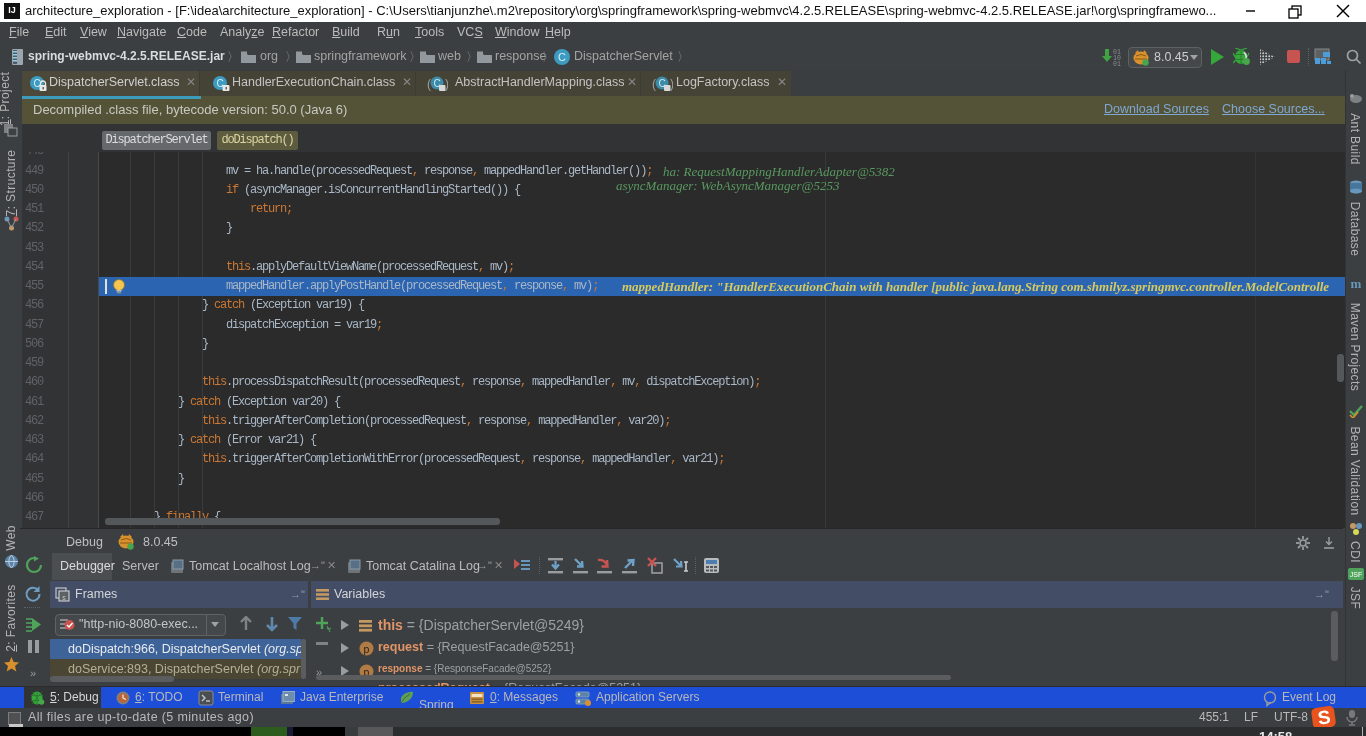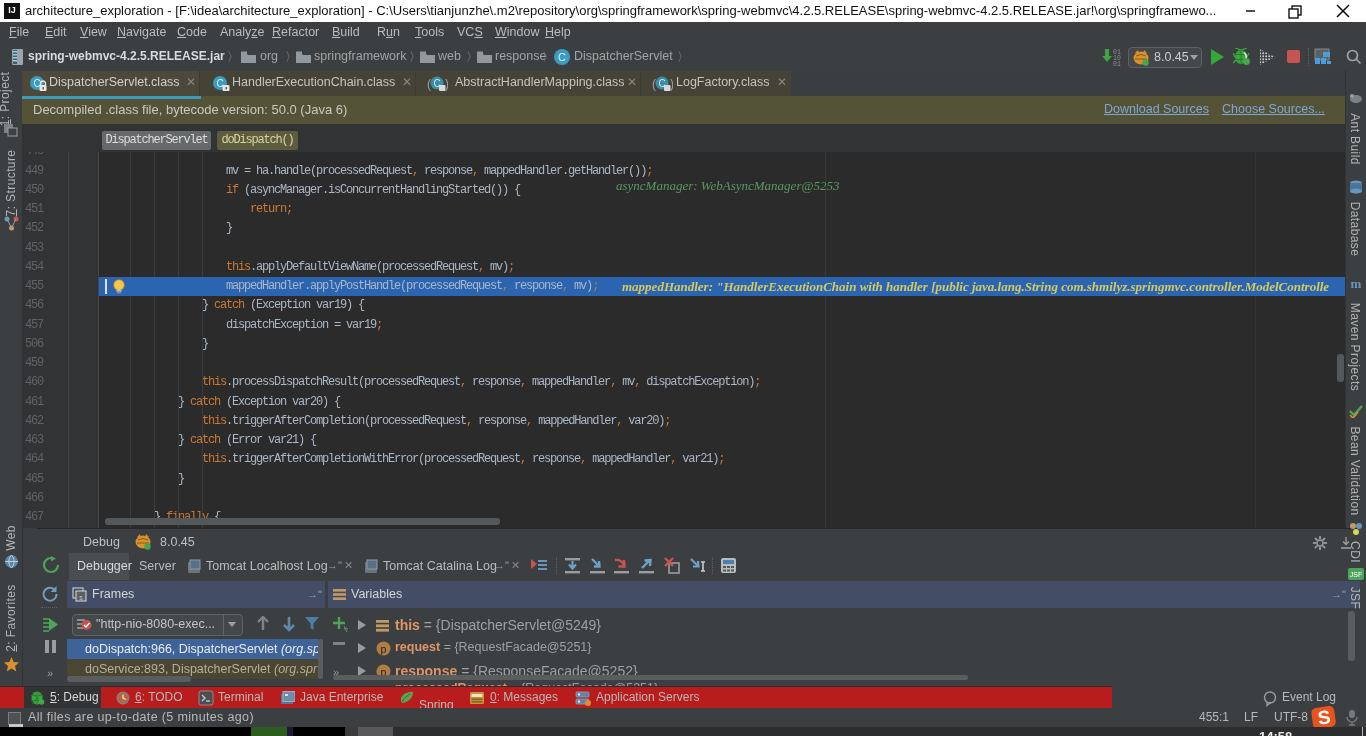--- a/index.html
+++ b/index.html
@@ -34,24 +34,24 @@
   #gutter{position:absolute;left:0;top:0;width:75px;height:376px;background:#313335;}
   .ln{position:absolute;width:22px;text-align:center;font-family:"Liberation Mono",monospace;
       font-size:12px;letter-spacing:-1.2px;color:#606366;line-height:19.25px;height:19.25px;}
   .cl{position:absolute;font-family:"Liberation Mono",monospace;font-size:12px;letter-spacing:-1.2px;
       color:#a9b7c6;line-height:19.25px;height:19.25px;white-space:pre;}
   .k{color:#cc7832;}
   .o{color:#cc7832;}
   .hint{font-family:"Liberation Serif",serif;font-style:italic;font-size:13px;letter-spacing:0;color:#58995f;}
   .vline{position:absolute;top:0;width:1px;height:376px;}
   
-  #debug{left:37px;top:528px;width:1323px;height:158px;background:#3c3f41;border-top:1px solid #282828;}
+  #debug{left:20px;top:528px;width:1323px;height:158px;background:#3c3f41;border-top:1px solid #282828;}
   .phead{position:absolute;top:52px;height:27px;background:#434e66;}
   
-  #toolbar{left:0;top:686px;width:1112px;height:22px;background:#b91c1c;border-top:1px solid #2b2b2b;}
+  #toolbar{left:0;top:686px;width:1366px;height:22px;background:#1d4ed8;border-top:1px solid #2b2b2b;}
   #statusbar{left:0;top:708px;width:1366px;height:19px;background:#3c3f41;text-align:center;}
   #taskbar{left:0;top:727px;width:1366px;height:9px;background:#2c2d2e;}
   .tbi{position:absolute;top:3px;font-size:12px;color:#b8b8b8;white-space:nowrap;}
   
   #lstripe{left:0;top:70px;width:22px;height:616px;background:#3c3f41;border-right:1px solid #313335;}
   #rstripe{left:1345px;top:70px;width:21px;height:616px;background:#3c3f41;border-left:1px solid #313335;}
   .vlabel{position:absolute;font-size:12px;letter-spacing:0.4px;color:#b4b4b4;white-space:nowrap;}
 </style>
 </head>
 <body>
@@ -282,20 +282,21 @@
     <div style="position:absolute;left:76px;top:125px;width:1246px;height:19.25px;background:#2b64b1;"></div>
     <div style="position:absolute;left:82px;top:127px;width:2px;height:15px;background:#e0e0e0;"></div>
     <svg style="position:absolute;left:88px;top:126px" width="16" height="17">
       <circle cx="8" cy="7" r="5.5" fill="#f4c64f"></circle>
       <circle cx="8" cy="7" r="5.5" fill="none" stroke="#8a7430" stroke-width="0.8"></circle>
       <rect x="5.5" y="12" width="5" height="1.6" fill="#c0c0c0"></rect>
       <rect x="6" y="14" width="4" height="1.4" fill="#909090"></rect>
     </svg>
 
     <div class="cl" style="left:203px;top:9.5px">mv = ha.handle(processedRequest<span class="o">,</span> response<span class="o">,</span> mappedHandler.getHandler())<span class="o">;</span></div>
+    <div class="hint" style="position:absolute;left:640px;top:9.5px;line-height:19.25px;">ha: RequestMappingHandlerAdapter@5382</div>
     <div class="cl" style="left:203px;top:28.75px"><span class="k">if</span> (asyncManager.isConcurrentHandlingStarted()) {</div>
     <div class="hint" style="position:absolute;left:593px;top:24px;line-height:19.25px;">asyncManager: WebAsyncManager@5253</div>
     <div class="cl" style="left:227px;top:48px"><span class="k">return</span><span class="o">;</span></div>
     <div class="cl" style="left:203px;top:67.25px">}</div>
     <div class="cl" style="left:203px;top:105.75px"><span class="k">this</span>.applyDefaultViewName(processedRequest<span class="o">,</span> mv)<span class="o">;</span></div>
     <div class="cl" style="left:203px;top:125px">mappedHandler.applyPostHandle(processedRequest<span class="o">,</span> response<span class="o">,</span> mv)<span class="o">;</span></div>
     <div class="hint" style="position:absolute;left:599px;top:125px;line-height:19.25px;color:#d6c95e;font-weight:bold;white-space:nowrap;">mappedHandler: "HandlerExecutionChain with handler [public java.lang.String com.shmilyz.springmvc.controller.ModelControlle</div>
     <div class="cl" style="left:179px;top:144.25px">} <span class="k">catch</span> (Exception var19) {</div>
     <div class="cl" style="left:203px;top:163.5px">dispatchException = var19<span class="o">;</span></div>
     <div class="cl" style="left:179px;top:182.75px">}</div>
@@ -515,21 +516,21 @@
       <span style="position:absolute;left:38px;top:3px;font-size:12.5px;"><span style="color:#e09568;font-weight:bold;">request</span><span style="color:#9da0a3;"> = {RequestFacade@5251}</span></span>
     </div>
     <div style="position:absolute;left:320px;top:131px;width:700px;height:23px;">
       <svg style="position:absolute;left:0px;top:6px" width="10" height="11">
           <path d="M1,0 L9,5 L1,10 Z" fill="#9a9da0"></path>
         </svg>
       <svg style="position:absolute;left:19px;top:4px" width="15" height="15">
           <circle cx="7.5" cy="7.5" r="7" fill="#b07b44"></circle>
           <text x="7.5" y="11.5" font-size="10.5" fill="#2c2416" text-anchor="middle" font-family="Liberation Sans">p</text>
         </svg>
-      <span style="position:absolute;left:38px;top:3px;font-size:14px;"><span style="color:#e09568;font-weight:bold;">response</span><span style="color:#9da0a3;"> = {ResponseFacade@5252}</span></span>
+      <span style="position:absolute;left:38px;top:3px;font-size:10px;"><span style="color:#e09568;font-weight:bold;">response</span><span style="color:#9da0a3;"> = {ResponseFacade@5252}</span></span>
     </div>
     <div style="position:absolute;left:320px;top:152px;width:700px;height:7px;overflow:hidden;">
       <span style="position:absolute;left:38px;top:0px;font-size:12.5px;"><span style="color:#e09568;font-weight:bold;">processedRequest</span><span style="color:#9da0a3;"> = {RequestFacade@5251}</span></span>
     </div>
     <div style="position:absolute;left:296px;top:146px;width:635px;height:5px;background:#5a5c5e;border-radius:2px;"></div>
     <div style="position:absolute;left:1311px;top:82px;width:7px;height:50px;background:#5a5c5e;border-radius:3px;"></div>
   </div>
 
   <div class="a" id="toolbar">
     <div style="position:absolute;left:24px;top:0px;width:77px;height:21px;background:#313335;"></div>

